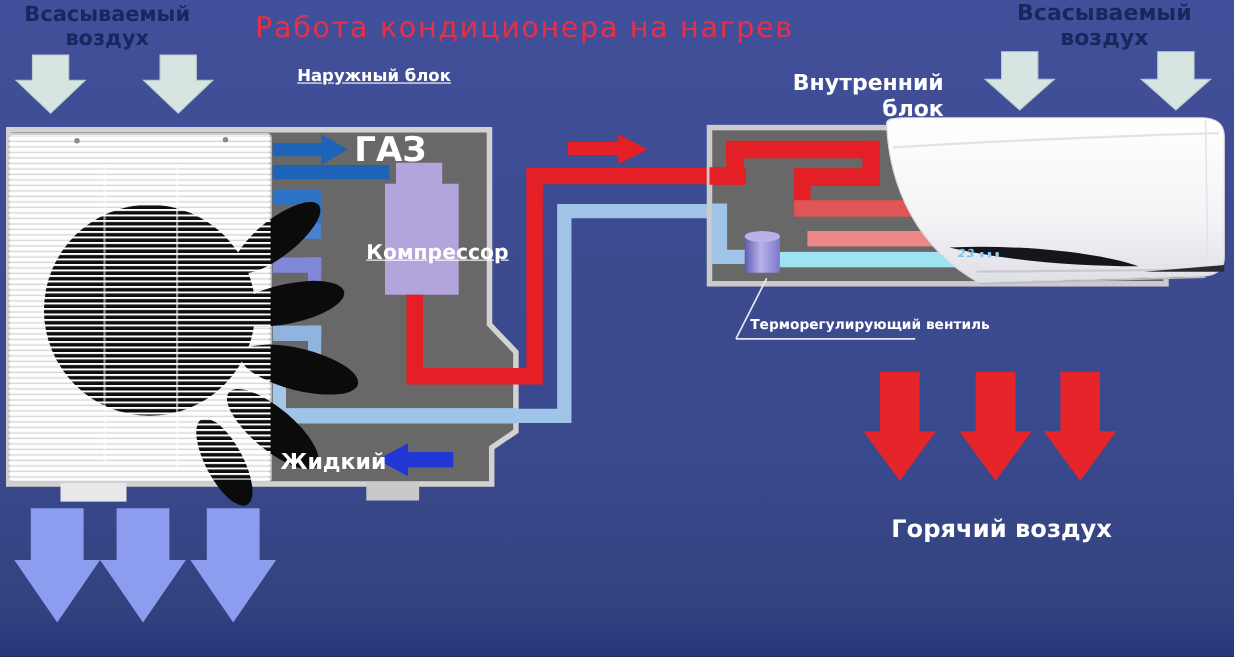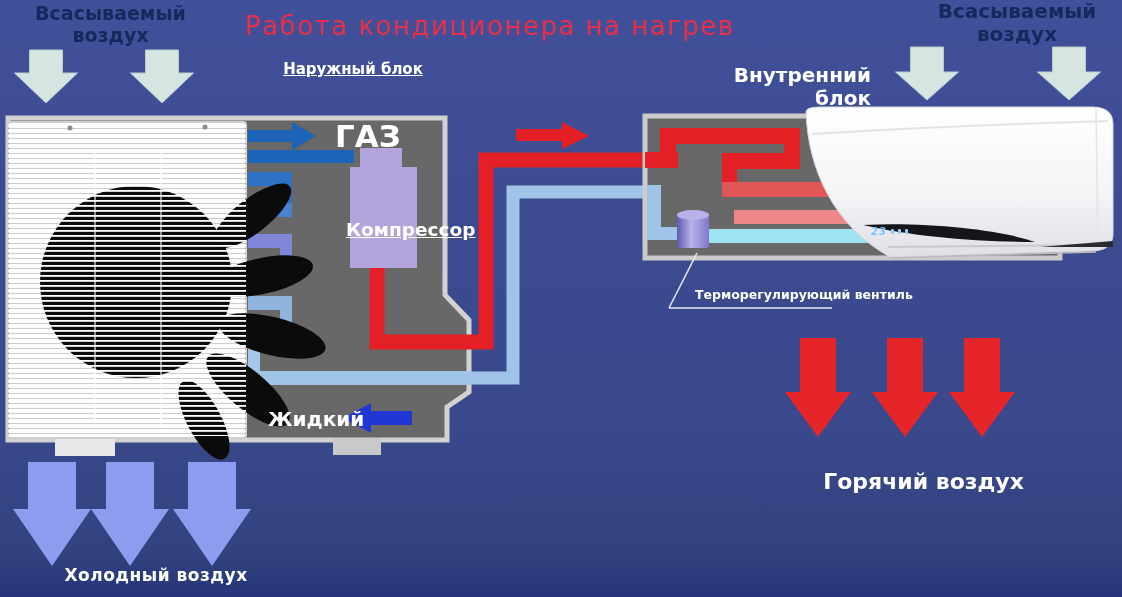--- a/index.html
+++ b/index.html
@@ -1,21 +1,21 @@
 <!DOCTYPE html>
 <html><head>
 <meta charset="utf-8">
 <style>
   html,body{margin:0;padding:0;background:#222;}
   .stage{
     position:relative;width:1122px;height:597px;overflow:hidden;
     background:linear-gradient(180deg,#41509a 0%,#3c4b90 40%,#3a498c 70%,#32417e 93%,#26357a 100%);
     font-family:"DejaVu Sans",sans-serif;
   }
-  .t{position:absolute;color:#fff;font-weight:bold;line-height:1.15;margin-left:13px;}
+  .t{position:absolute;color:#fff;font-weight:bold;line-height:1.15;}
   .center{text-align:center;}
   .stage svg{position:absolute;left:0;top:0;}
   .disp{position:absolute;left:871px;top:226px;display:flex;align-items:center;gap:4px;}
   .disp .val{font-size:10px;font-weight:bold;color:#70c4fa;font-style:italic;letter-spacing:1px;}
   .disp i{width:3px;height:5px;border-radius:1px;background:#8ecdf6;display:inline-block;}
 </style>
 </head>
 <body>
 
 <div class="stage">
@@ -160,21 +160,20 @@
 
 
 <div class="t" style="left:333px;top:219px;font-size:18.5px;text-decoration:underline;">Компрессор</div>
 
 <div class="t" style="left:682px;top:288px;font-size:12.5px;">Терморегулирующий вентиль</div>
 
 <div class="t" style="left:255px;top:408px;font-size:20px;">Жидкий</div>
 
 <div class="t center" style="left:808px;top:469px;width:205px;font-size:22px;">Горячий воздух</div>
 
-<div class="t center" style="left:48px;top:566px;width:190px;font-size:17px;letter-spacing:0.5px;">Холодный воздух</div>
 
 <div class="disp">
   <span class="val">23</span>
   <i></i>
   <i></i>
   <i></i>
 </div>
 
 </div>
 

